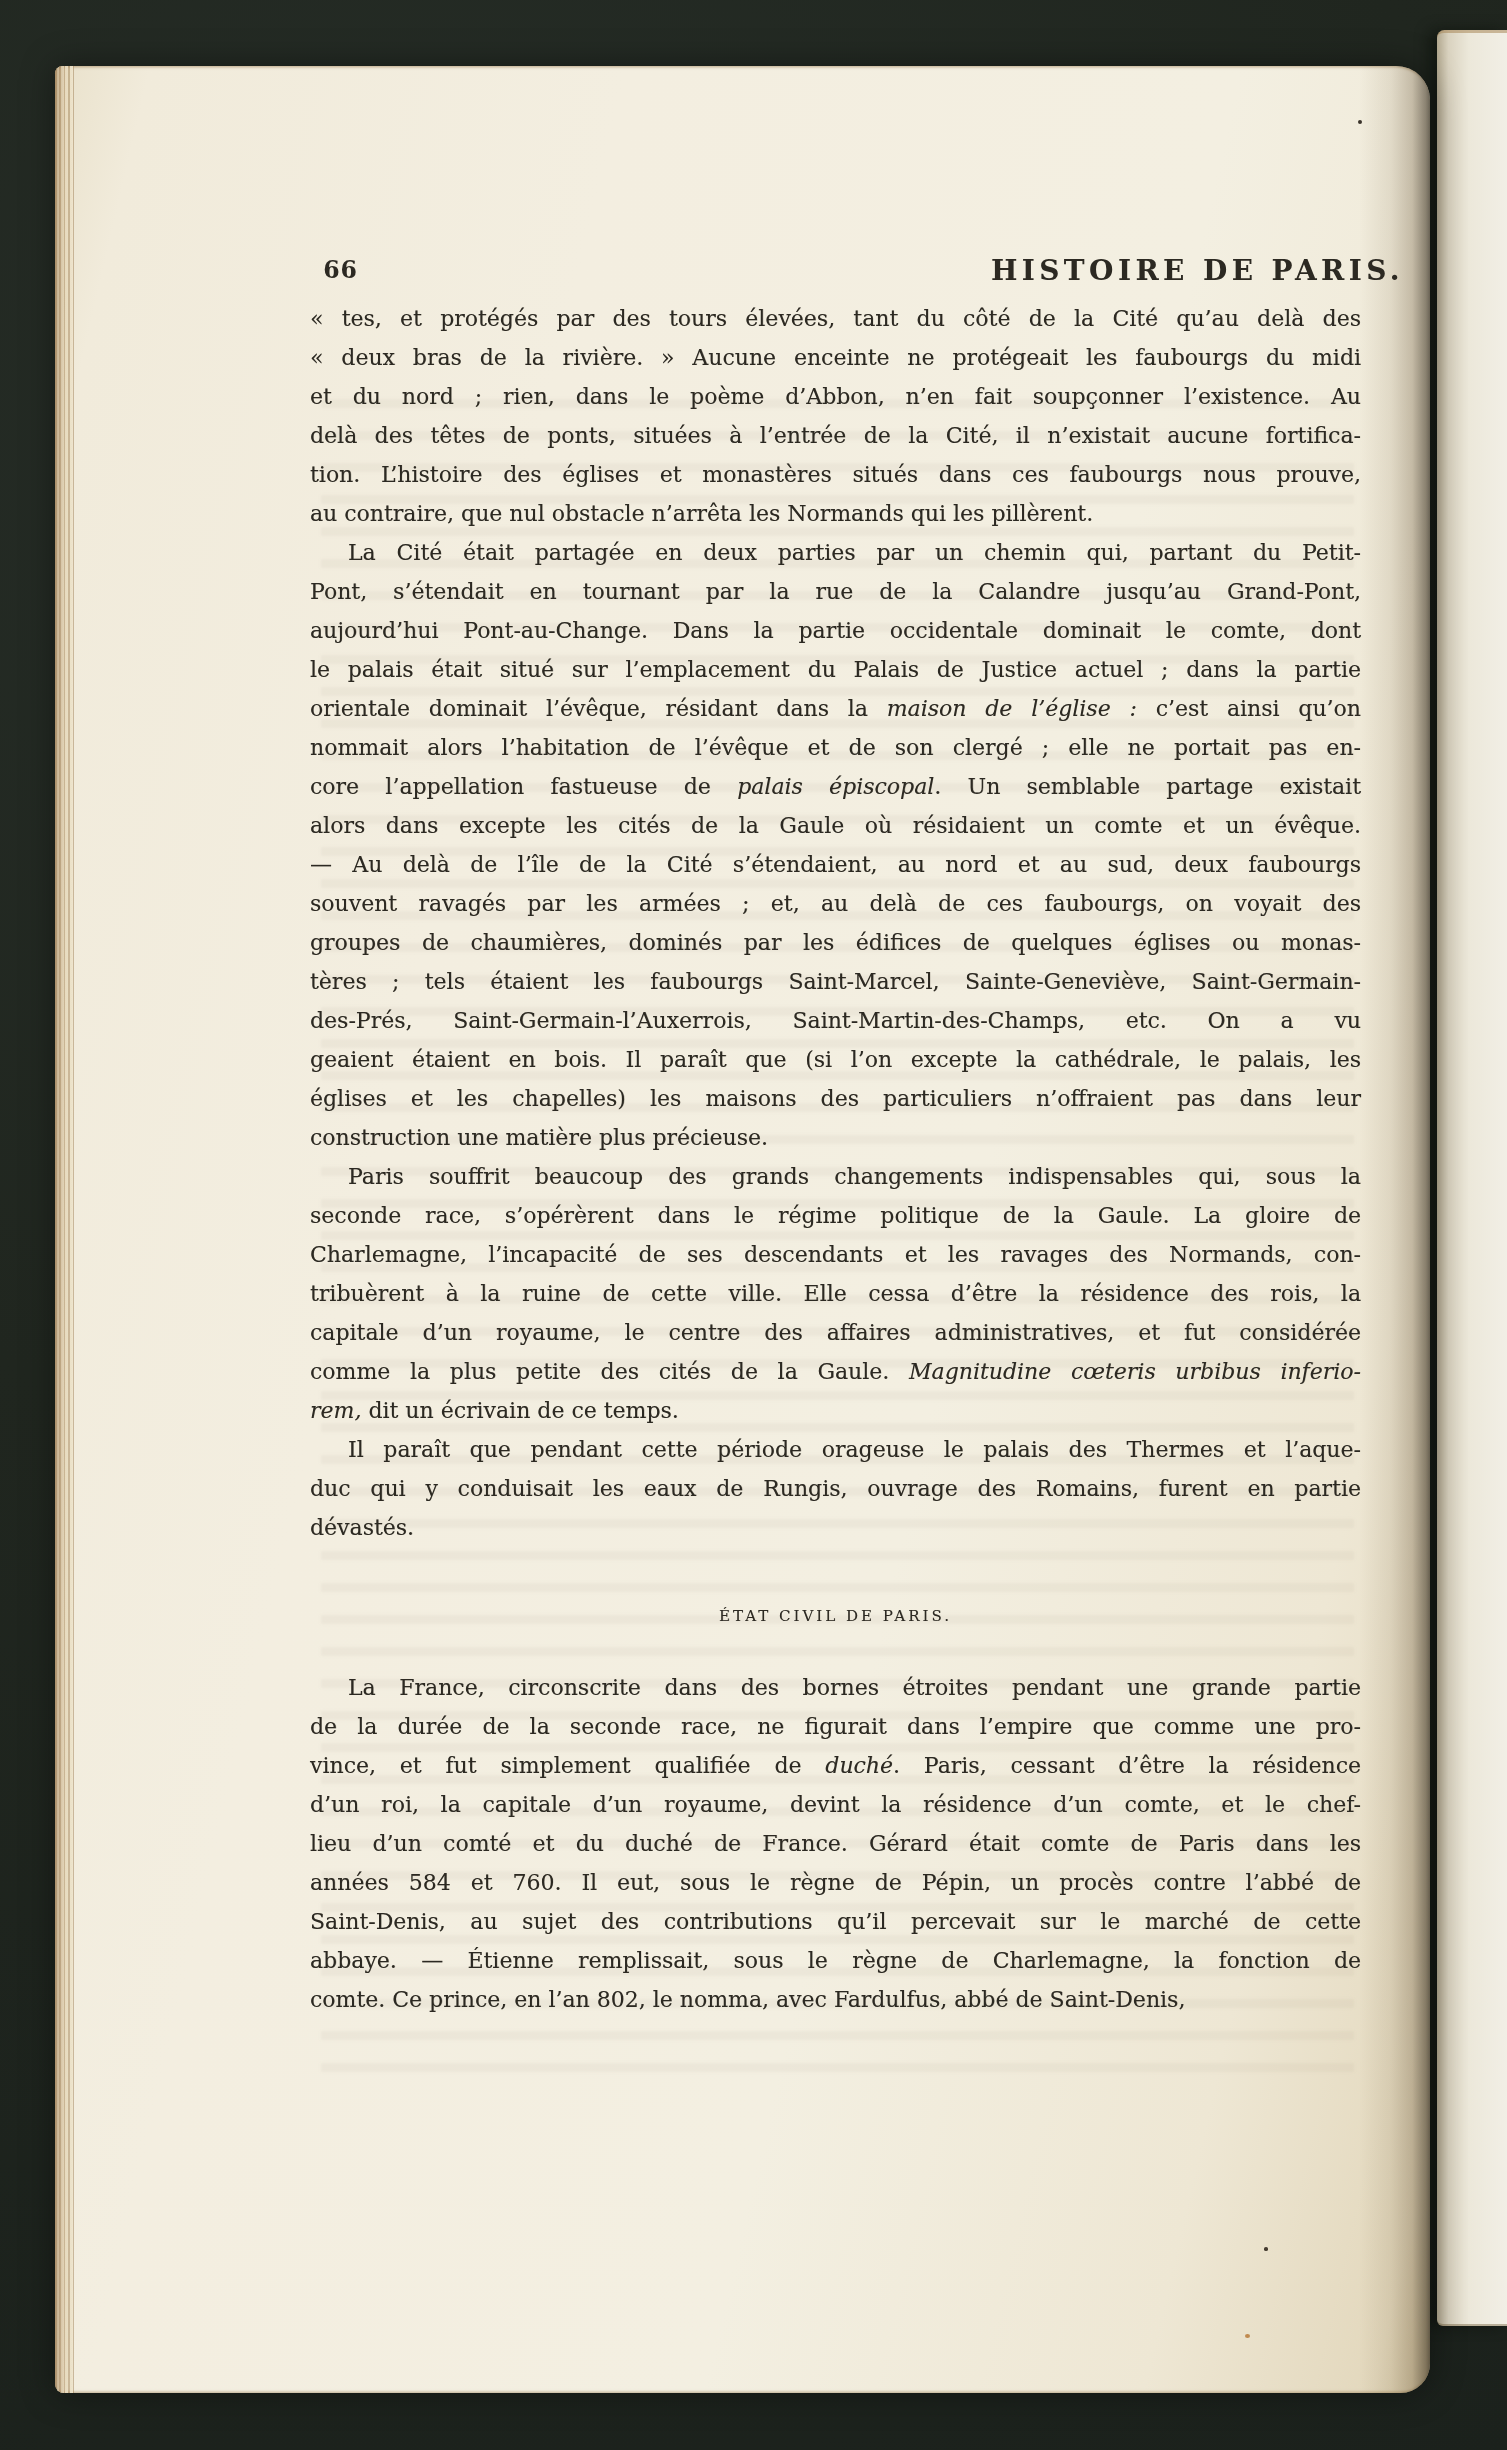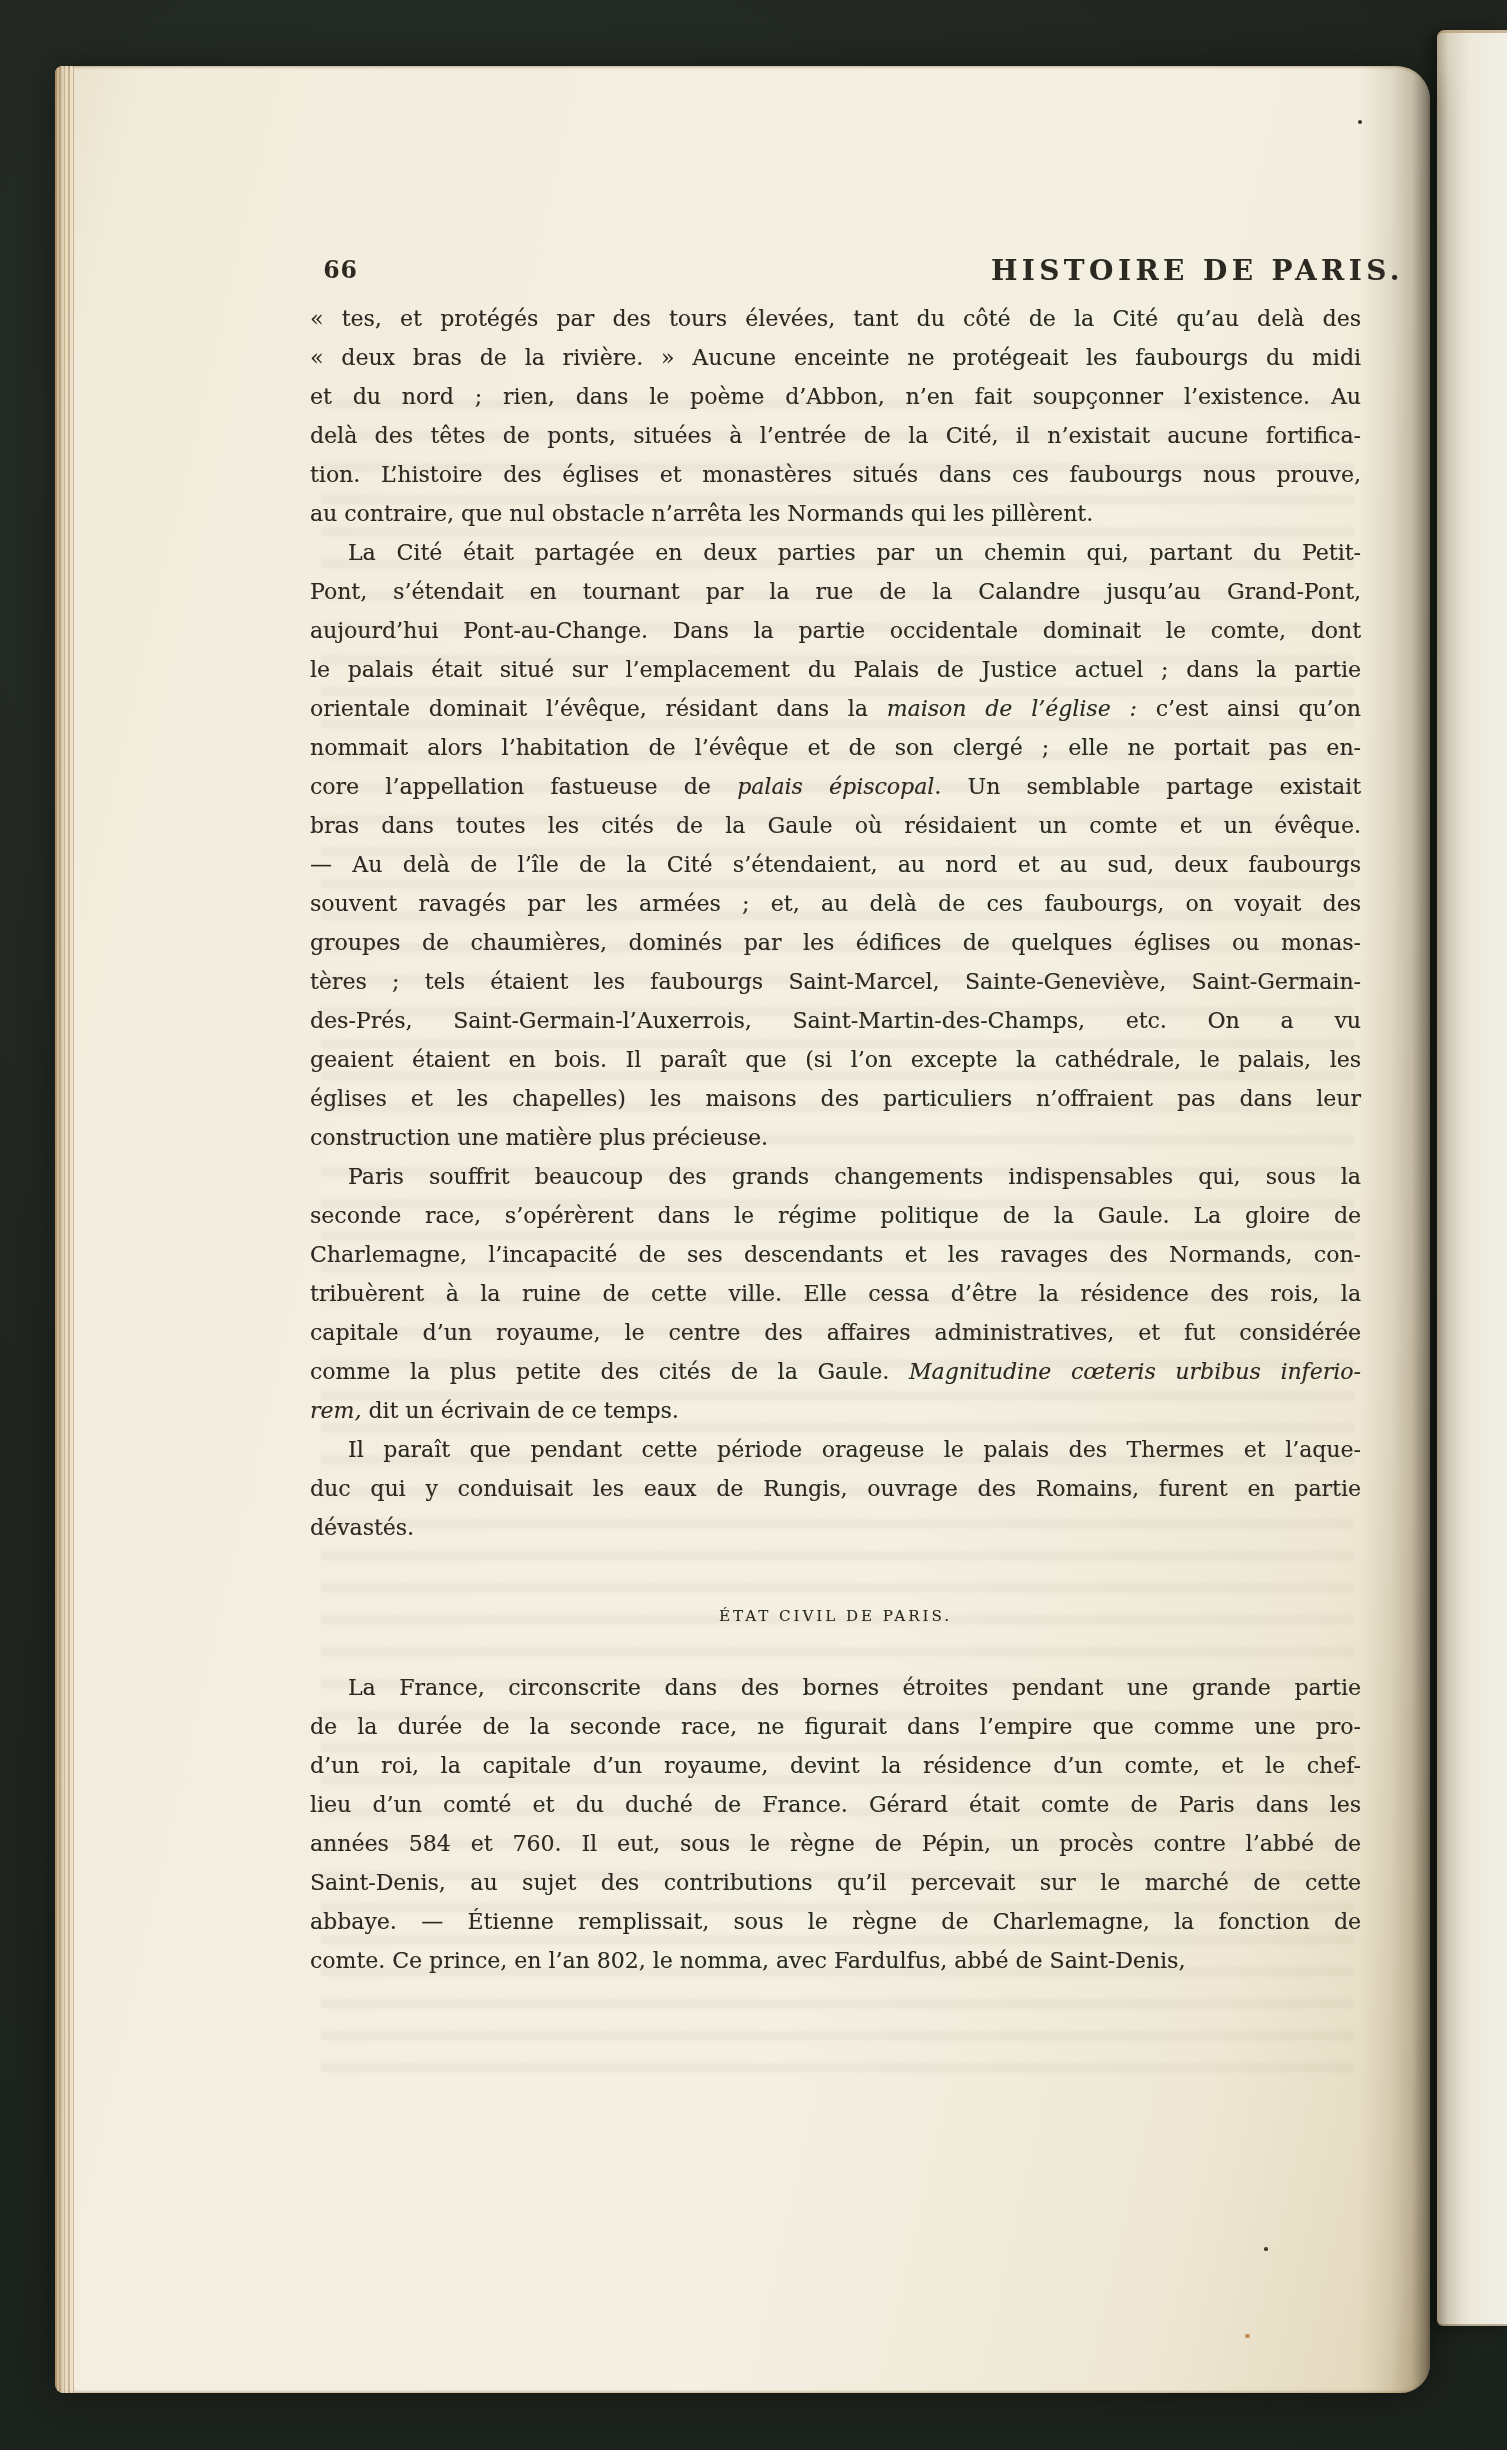--- a/index.html
+++ b/index.html
@@ -172,21 +172,21 @@
           <div class="line">delà des têtes de ponts, situées à l’entrée de la Cité, il n’existait aucune fortifica-</div>
           <div class="line">tion. L’histoire des églises et monastères situés dans ces faubourgs nous prouve,</div>
           <div class="line para-end">au contraire, que nul obstacle n’arrêta les Normands qui les pillèrent.</div>
           <div class="line indent">La Cité était partagée en deux parties par un chemin qui, partant du Petit-</div>
           <div class="line">Pont, s’étendait en tournant par la rue de la Calandre jusqu’au Grand-Pont,</div>
           <div class="line">aujourd’hui Pont-au-Change. Dans la partie occidentale dominait le comte, dont</div>
           <div class="line">le palais était situé sur l’emplacement du Palais de Justice actuel ; dans la partie</div>
           <div class="line">orientale dominait l’évêque, résidant dans la <i>maison de l’église :</i> c’est ainsi qu’on</div>
           <div class="line">nommait alors l’habitation de l’évêque et de son clergé ; elle ne portait pas en-</div>
           <div class="line">core l’appellation fastueuse de <i>palais épiscopal</i>. Un semblable partage existait</div>
-          <div class="line">bras dans toutes les cités de la Gaule où résidaient un comte et un évêque.</div>
+          <div class="line">alors dans excepte les cités de la Gaule où résidaient un comte et un évêque.</div>
           <div class="line">— Au delà de l’île de la Cité s’étendaient, au nord et au sud, deux faubourgs</div>
           <div class="line">souvent ravagés par les armées ; et, au delà de ces faubourgs, on voyait des</div>
           <div class="line">groupes de chaumières, dominés par les édifices de quelques églises ou monas-</div>
           <div class="line">tères ; tels étaient les faubourgs Saint-Marcel, Sainte-Geneviève, Saint-Germain-</div>
           <div class="line">des-Prés, Saint-Germain-l’Auxerrois, Saint-Martin-des-Champs, etc. On a vu</div>
           <div class="line">geaient étaient en bois. Il paraît que (si l’on excepte la cathédrale, le palais, les</div>
           <div class="line">églises et les chapelles) les maisons des particuliers n’offraient pas dans leur</div>
           <div class="line para-end">construction une matière plus précieuse.</div>
           <div class="line indent">Paris souffrit beaucoup des grands changements indispensables qui, sous la</div>
           <div class="line">seconde race, s’opérèrent dans le régime politique de la Gaule. La gloire de</div>
@@ -194,20 +194,21 @@
           <div class="line">tribuèrent à la ruine de cette ville. Elle cessa d’être la résidence des rois, la</div>
           <div class="line">capitale d’un royaume, le centre des affaires administratives, et fut considérée</div>
           <div class="line">comme la plus petite des cités de la Gaule. <i>Magnitudine cœteris urbibus inferio-</i></div>
           <div class="line para-end"><i>rem,</i> dit un écrivain de ce temps.</div>
           <div class="line indent">Il paraît que pendant cette période orageuse le palais des Thermes et l’aque-</div>
           <div class="line">duc qui y conduisait les eaux de Rungis, ouvrage des Romains, furent en partie</div>
           <div class="line para-end">dévastés.</div>
           <div class="section-heading">ÉTAT CIVIL DE PARIS.</div>
           <div class="line indent">La France, circonscrite dans des bornes étroites pendant une grande partie</div>
           <div class="line">de la durée de la seconde race, ne figurait dans l’empire que comme une pro-</div>
+          <div class="line">vince, et fut simplement qualifiée de <i>duché</i>. Paris, cessant d’être la résidence</div>
           <div class="line">d’un roi, la capitale d’un royaume, devint la résidence d’un comte, et le chef-</div>
           <div class="line">lieu d’un comté et du duché de France. Gérard était comte de Paris dans les</div>
           <div class="line">années 584 et 760. Il eut, sous le règne de Pépin, un procès contre l’abbé de</div>
           <div class="line">Saint-Denis, au sujet des contributions qu’il percevait sur le marché de cette</div>
           <div class="line">abbaye. — Étienne remplissait, sous le règne de Charlemagne, la fonction de</div>
           <div class="line para-end">comte. Ce prince, en l’an 802, le nomma, avec Fardulfus, abbé de Saint-Denis,</div>
         </div>
     </div>
   </div>
 

